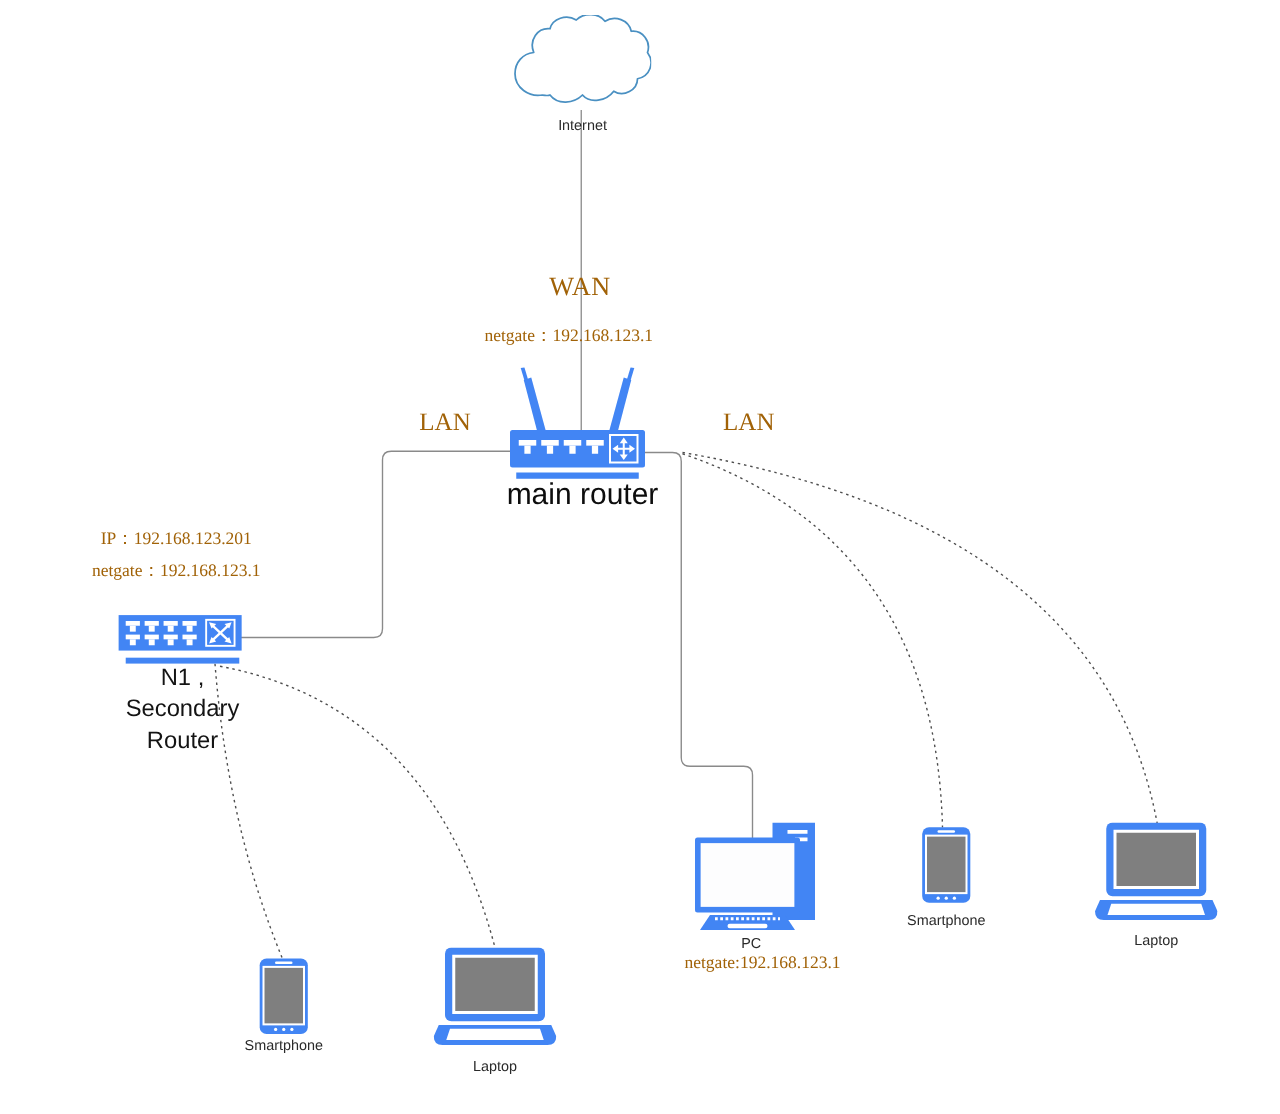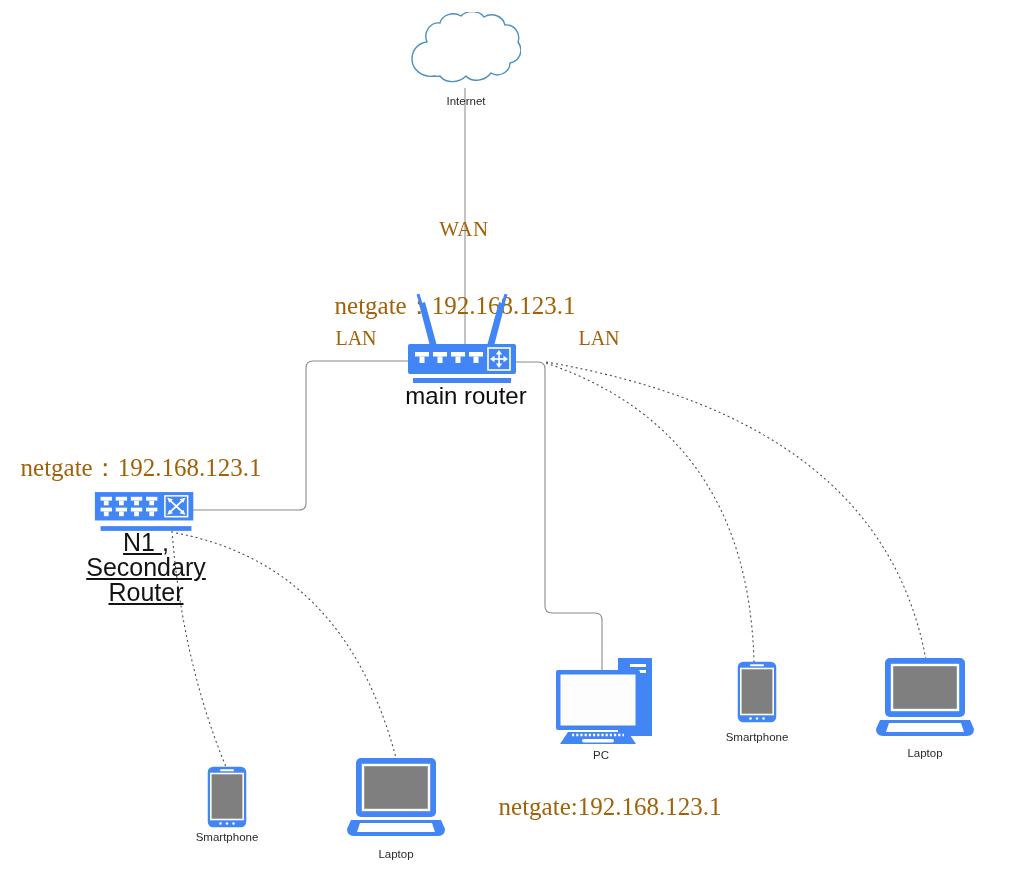--- a/index.html
+++ b/index.html
@@ -5,22 +5,22 @@
   html,body{margin:0;padding:0;background:#ffffff;}
   #canvas{
     position:relative;width:1024px;height:891px;background:#ffffff;overflow:hidden;
     font-family:"Liberation Sans",sans-serif;
   }
   .abs{position:absolute;}
   .ctr{transform:translateX(-50%);text-align:center;white-space:nowrap;}
   .serif{font-family:"Liberation Serif",serif;color:#a16207;}
   .wan-label{font-size:21px;letter-spacing:.5px;}
   .lan-label{font-size:20px;}
-  .addr{font-size:25px;line-height:26px;margin-top:36px;}
-  .node-label{font-size:25px;color:#141414;line-height:25px;text-decoration:underline;}
+  .addr{font-size:14px;line-height:26px;}
+  .node-label{font-size:19px;color:#141414;line-height:25px;}
   .dev-label{font-size:11.5px;color:#2a2a2a;}
   .router-label{font-size:24px;color:#0d0d0d;}
   svg{display:block;}
 </style>
 </head>
 <body>
 
 <div id="canvas">
 
   <svg class="abs" style="left:0;top:0;" width="1024" height="891" viewBox="0 0 1024 891">
@@ -74,20 +74,21 @@
       <polygon points="93,56 89.8,60.5 96.2,60.5"></polygon>
       <polygon points="93,74 89.8,69.5 96.2,69.5"></polygon>
       <polygon points="84,65 88.5,61.8 88.5,68.2"></polygon>
       <polygon points="102,65 97.5,61.8 97.5,68.2"></polygon>
     </g>
     <rect x="7" y="84" width="98" height="5" fill="#4285F4"></rect>
   </svg>
   <div class="abs ctr router-label" style="left:466px;top:382px;">main router</div>
 
   <div class="abs ctr serif addr" style="left:141px;top:419px;">
+    <div>IP：192.168.123.201</div>
     <div>netgate：192.168.123.1</div>
   </div>
 
   <svg class="abs" style="left:93px;top:490px;" width="106" height="42" viewBox="0 0 112 44">
     <rect x="2" y="2" width="104" height="30" fill="#4285F4"></rect>
     <g fill="#ffffff">
       <rect x="8" y="7" width="12" height="4"></rect>
         <rect x="11.5" y="11" width="5" height="5"></rect>
       <rect x="24" y="7" width="12" height="4"></rect>
         <rect x="27.5" y="11" width="5" height="5"></rect>

